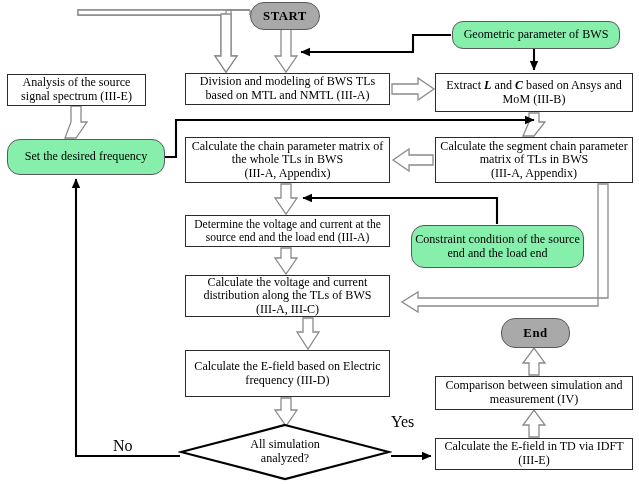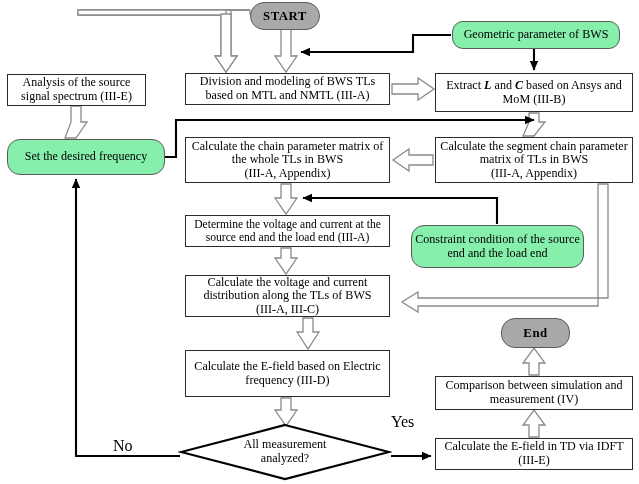--- a/index.html
+++ b/index.html
@@ -183,20 +183,20 @@
     <div class="txt">
       <div>Calculate the E-field in TD via IDFT</div>
       <div><span>(</span><span class="ref">III-E</span><span>)</span></div>
     </div>
   </div>
 
   <svg style="position:absolute;left:178px;top:423px;width:214px;height:58px;" viewBox="0 0 214 58">
     <polygon points="107,2 211,29 107,56 3,29" fill="#ffffff" stroke="#000" stroke-width="2.2"></polygon>
   </svg>
   <div class="diamond-label" style="left:178px;top:423px;width:214px;height:58px;">
-    <div>All measurement</div>
+    <div>All simulation</div>
     <div>analyzed?</div>
   </div>
 
   <div class="lbl" style="left:113px;top:437px;">No</div>
   <div class="lbl" style="left:391px;top:413px;">Yes</div>
 
 </div>
 
 </body></html>

